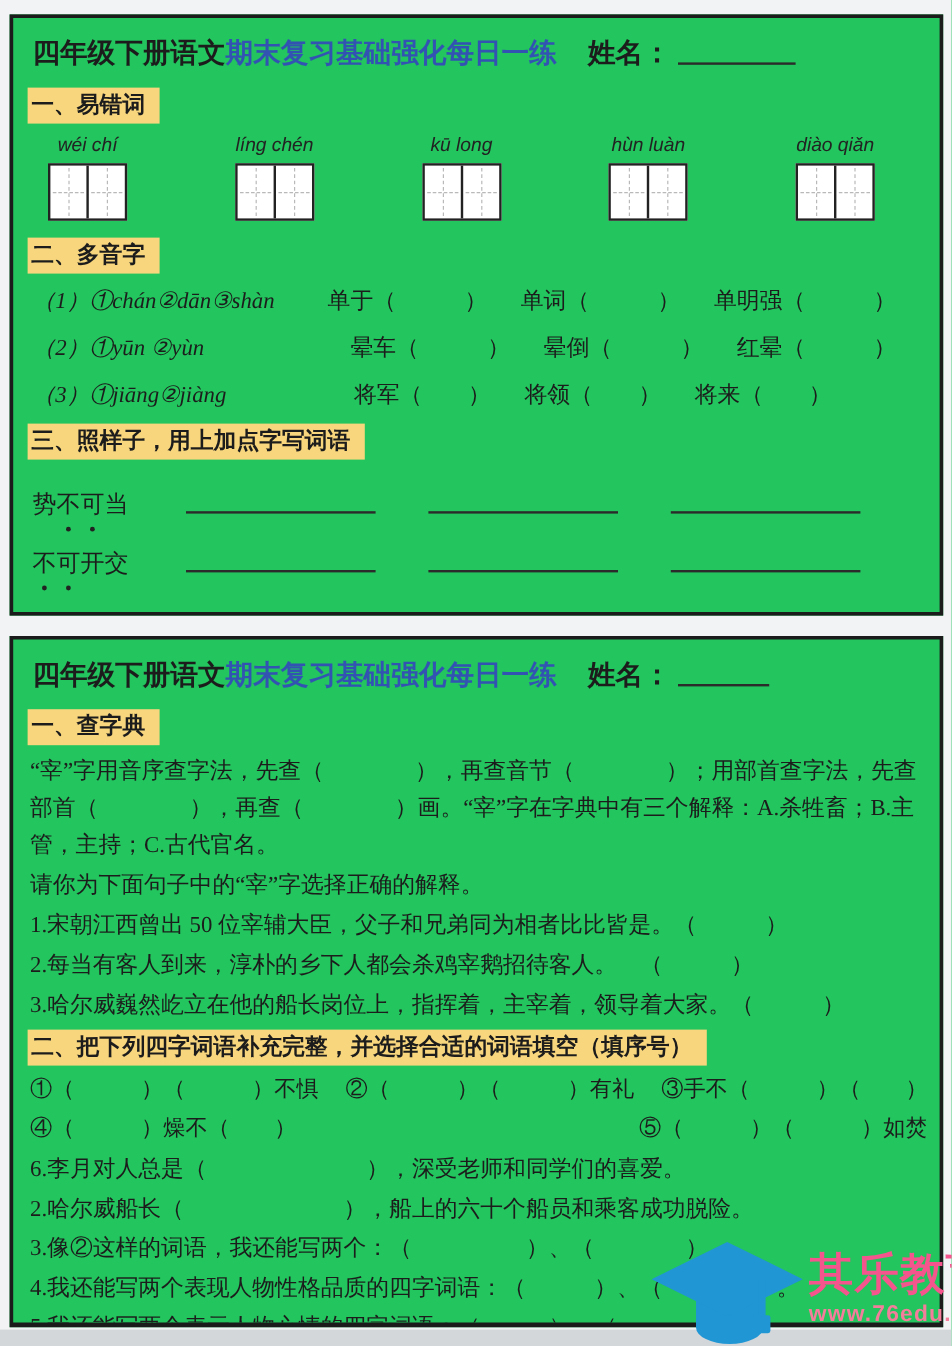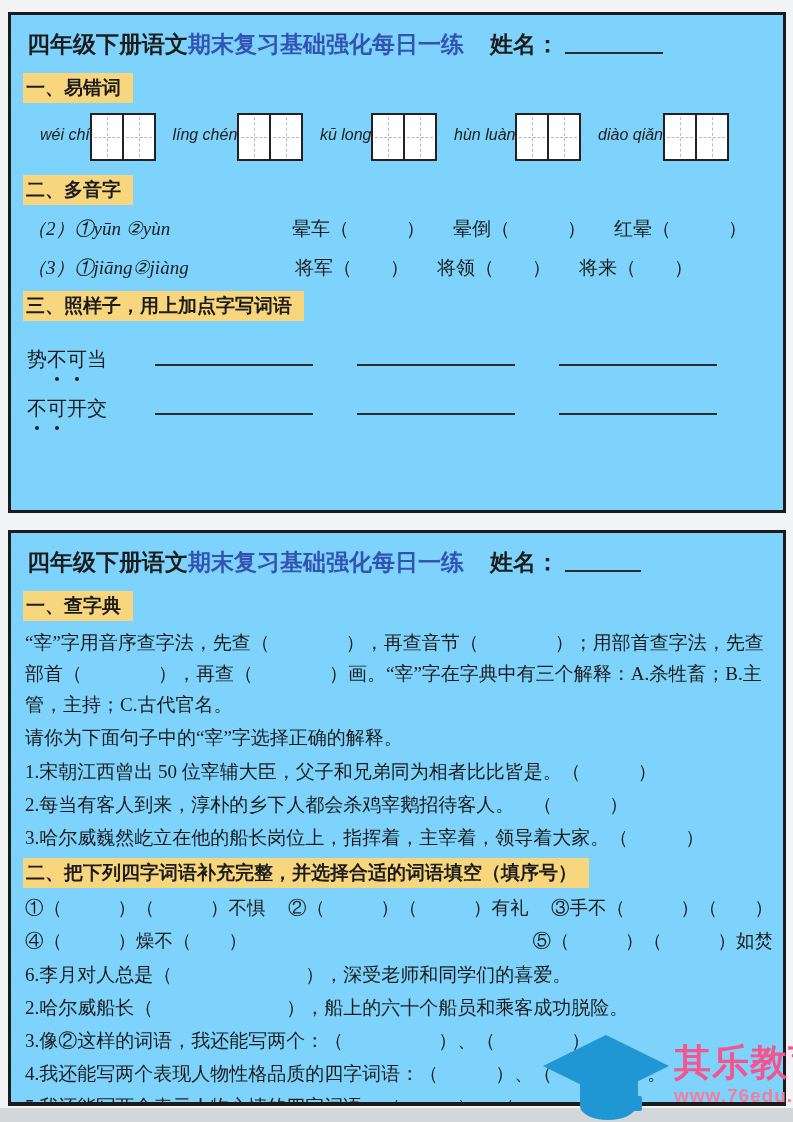--- a/index.html
+++ b/index.html
@@ -4,38 +4,38 @@
 <style>
   html,body{margin:0;padding:0;}
   body{
     width:793px;height:1122px;position:relative;overflow:hidden;
     background:#f2f3f4;
     font-family:"Liberation Serif","DejaVu Serif",serif;
     color:#1c1c1c;
   }
   .panel{
     position:absolute;left:8px;width:778px;box-sizing:border-box;
-    background:#7dd3fc;border:3px solid #1b1b1b;
+    background:#22c55e;border:3px solid #1b1b1b;
     padding:8px 8px 6px 12px;
   }
   #panel1{top:12px;height:501px;}
   #panel2{top:530px;height:576px;border-bottom-width:4px;overflow:hidden;}
   .hdr{font-size:23px;font-weight:bold;line-height:40px;white-space:nowrap;margin:2px 0 4px 4px;}
   .hdr .blue{color:#3353b3;}
   .hdr .name{margin-left:26px;}
   .name-line{display:inline-block;height:2px;background:#2b2b2b;vertical-align:-2px;}
   #panel1 .name-line{width:98px;}
   #panel2 .name-line{width:76px;}
   .sec-title{
     display:inline-block;background:#f7d67d;font-weight:bold;font-size:19px;
     padding:3px 12px 3px 3px;margin:4px 0 4px 0;line-height:24px;
   }
   
   .py-row{display:flex;justify-content:space-between;width:700px;margin:6px 0 10px 6px;}
-  .py-col{display:flex;align-items:center;padding-left:11px;}
+  .py-col{display:flex;flex-direction:column;align-items:center;padding-left:11px;}
   .py{font-family:"Liberation Sans","DejaVu Sans",sans-serif;font-style:italic;font-size:16px;
       margin-bottom:5px;white-space:nowrap;color:#222;}
   .tbox{display:flex;border:2.5px solid #222;width:62px;height:44px;background:#fff;}
   .tcell{flex:1;position:relative;}
   .tcell + .tcell{border-left:2px solid #222;}
   .tcell::before{content:'';position:absolute;left:2px;right:2px;top:50%;border-top:1px dashed #b9b9b9;}
   .tcell::after{content:'';position:absolute;top:2px;bottom:2px;left:50%;border-left:1px dashed #b9b9b9;}
   
   .dy-row{display:flex;font-size:19px;line-height:39px;white-space:nowrap;margin-left:4px;}
   .dy-prefix{width:268px;font-style:italic;}
@@ -105,20 +105,26 @@
         <div class="py">diào qiǎn</div>
         <div class="tbox">
           <div class="tcell"></div>
           <div class="tcell"></div>
         </div>
       </div>
     </div>
 
   <div class="sec-title">二、多音字</div>
   <div id="duoyin">
+      <div class="dy-row">
+        <div class="dy-prefix">（1）①chán②dān③shàn</div>
+        <div class="dy-item">单于（　　　）</div>
+        <div class="dy-item">单词（　　　）</div>
+        <div class="dy-item">单明强（　　　）</div>
+      </div>
       <div class="dy-row">
         <div class="dy-prefix">（2）①yūn ②yùn</div>
         <div class="dy-item">晕车（　　　）</div>
         <div class="dy-item">晕倒（　　　）</div>
         <div class="dy-item">红晕（　　　）</div>
       </div>
       <div class="dy-row">
         <div class="dy-prefix">（3）①jiāng②jiàng</div>
         <div class="dy-item">将军（　　）</div>
         <div class="dy-item">将领（　　）</div>

